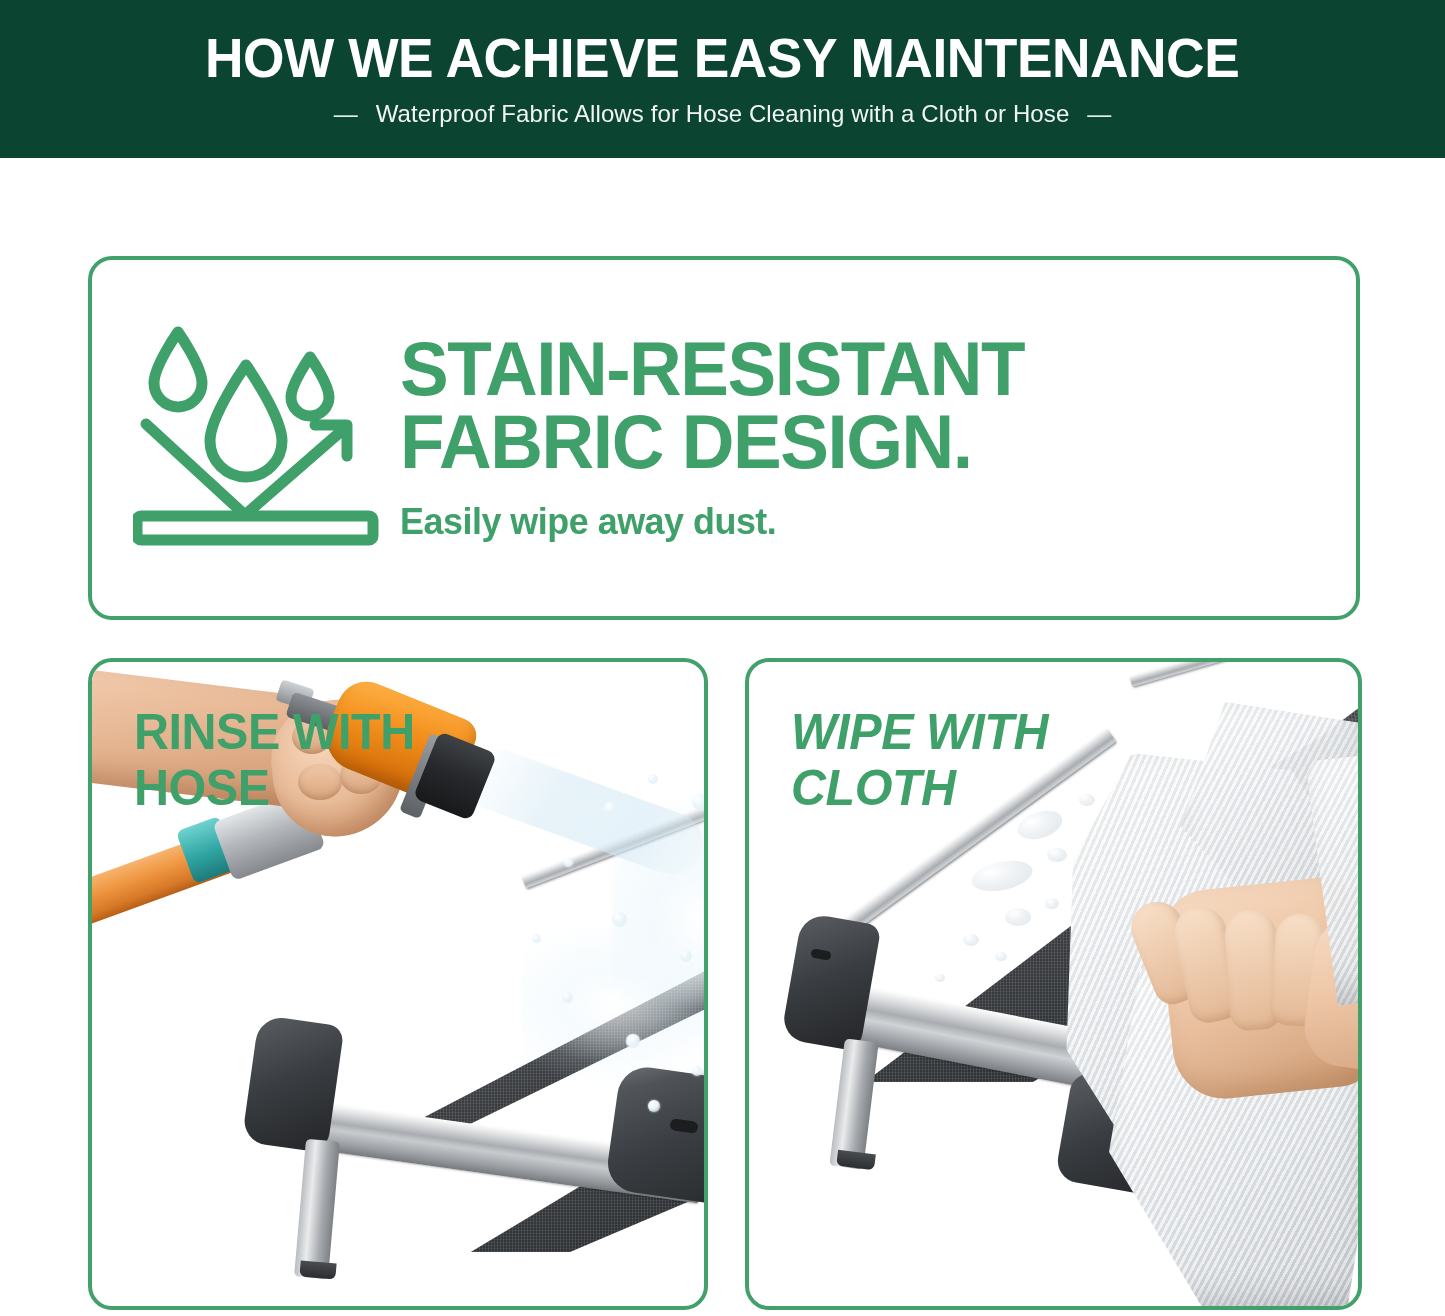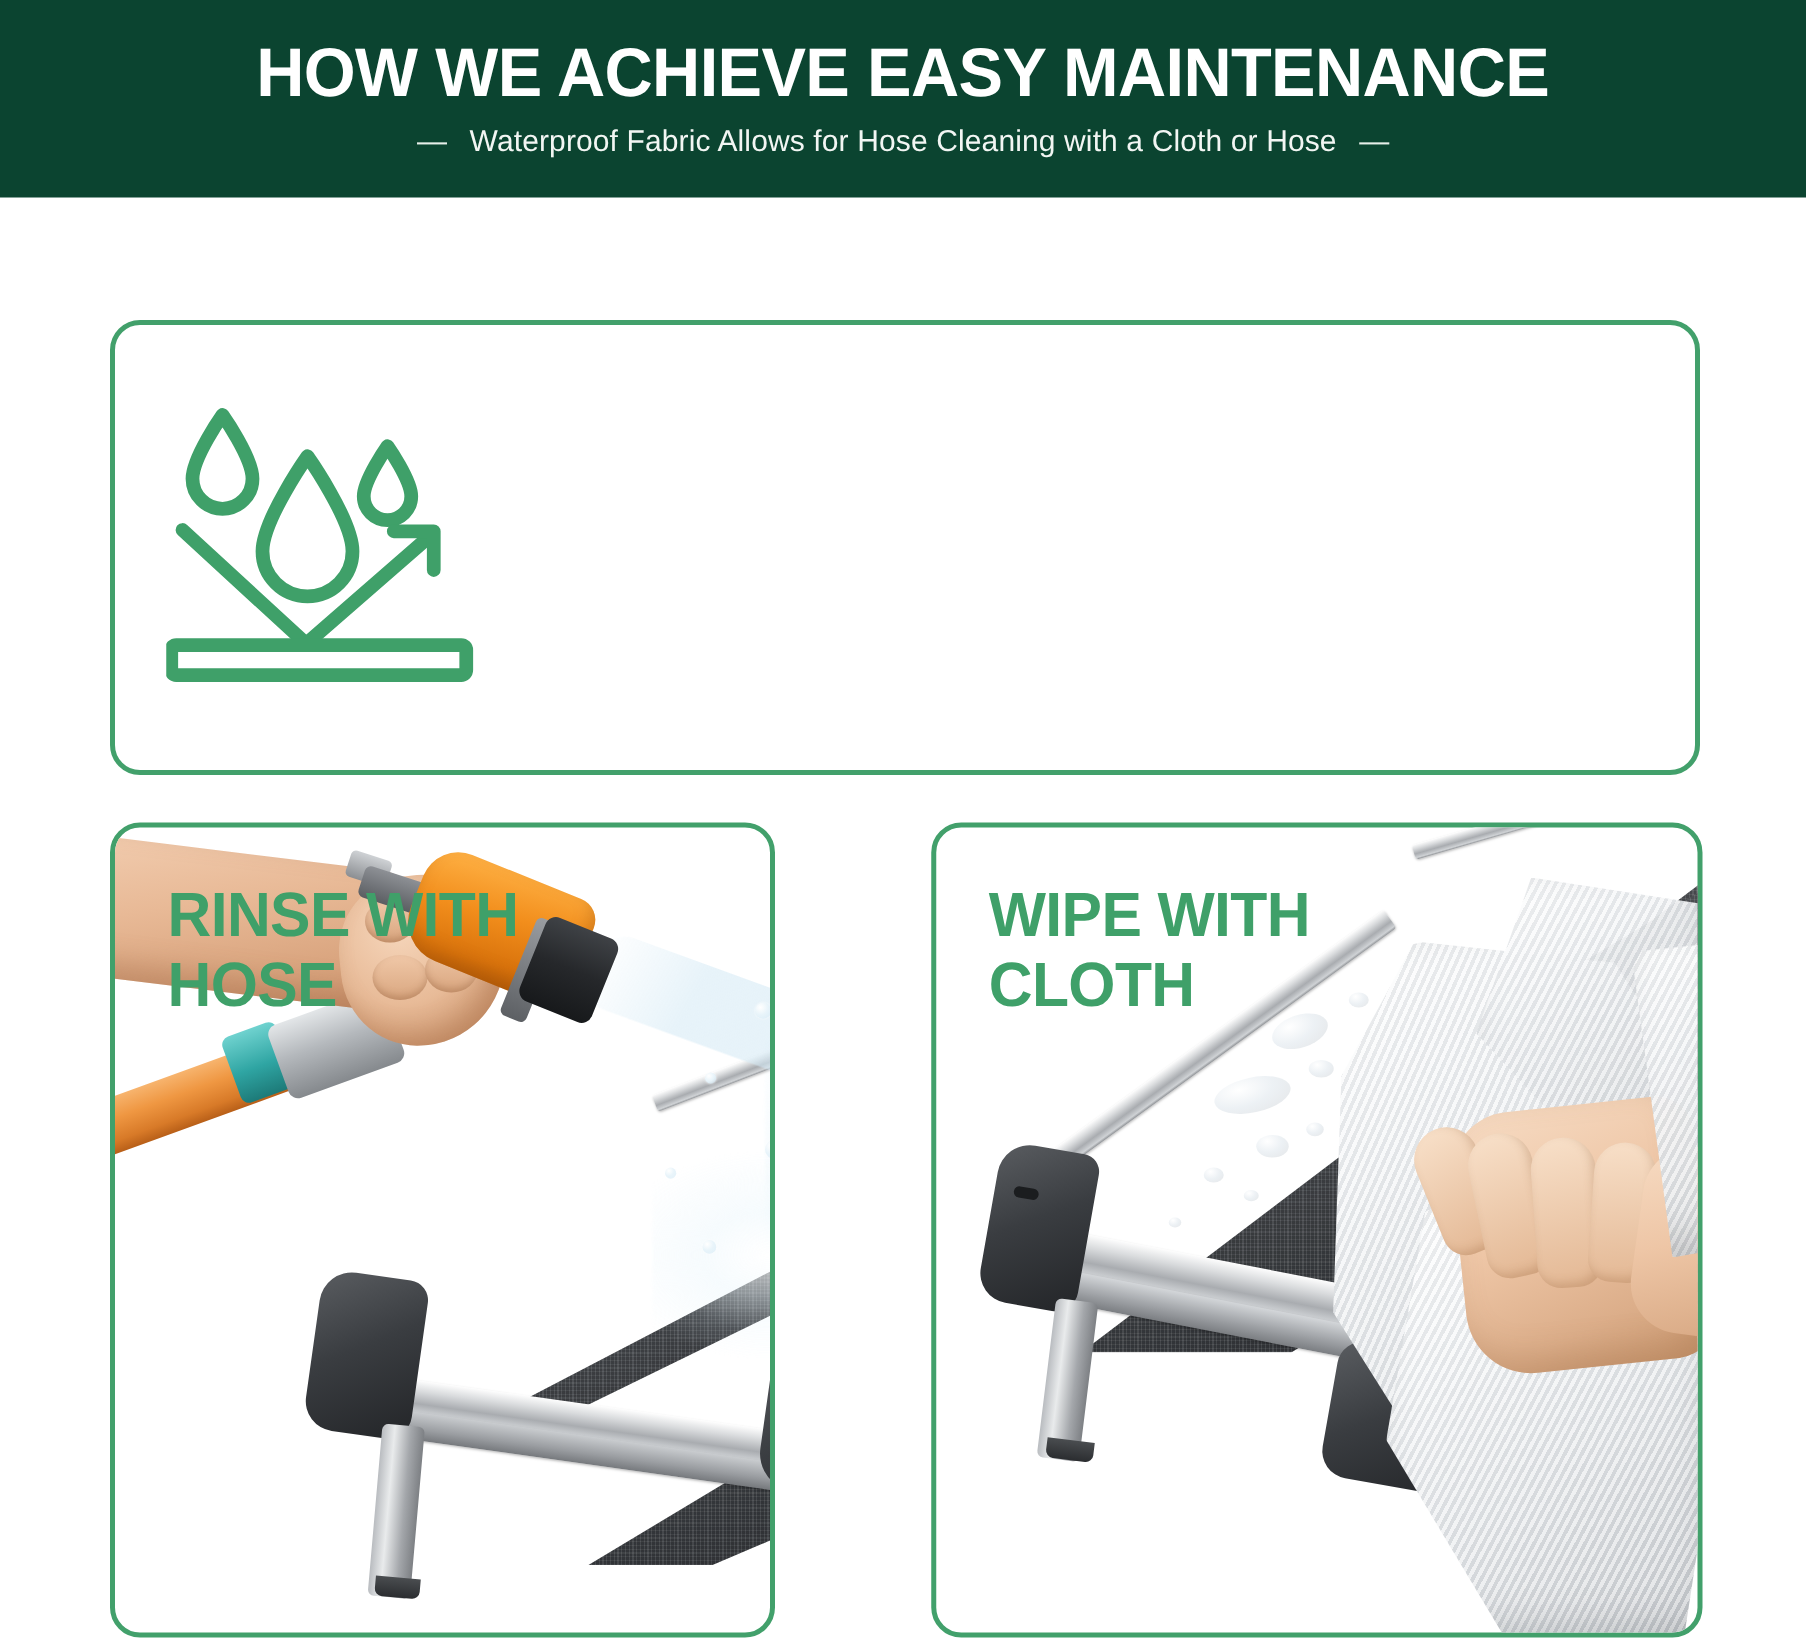--- a/index.html
+++ b/index.html
@@ -44,22 +44,22 @@
 
   
   .card {
     position:absolute;
     background:#ffffff;
     border:4px solid #42a06b;
     border-radius:24px;
     overflow:hidden;
   }
   .card-top    { left:88px;  top:256px; width:1272px; height:364px; }
-  .card-rinse  { left:88px;  top:658px; width:532px;  height:652px; }
-  .card-wipe   { left:745px; top:658px; width:617px;  height:652px; }
+  .card-rinse  { left:88px;  top:658px; width:620px;  height:652px; }
+  .card-wipe   { left:745px; top:658px; width:617px;  height:652px;font-style:italic; }
 
   
   .top-inner {
     position:absolute; inset:0;
     display:flex; align-items:center;
   }
   .icon-wrap {
     width:300px; min-width:300px;
     display:flex; align-items:center; justify-content:center;
     padding-left:30px;
@@ -279,20 +279,25 @@
 
           <path d="M13 100 L112 191"></path>
 
           <path d="M112 191 L213 103"></path>
 
           <path d="M182 101 L214 101 L214 132"></path>
 
           <rect x="4" y="192" width="236" height="24" rx="4"></rect>
         </svg>
       </div>
+      <div class="text-wrap">
+        <div class="headline">STAIN-RESISTANT</div>
+        <div class="headline">FABRIC DESIGN.</div>
+        <div class="subline">Easily wipe away dust.</div>
+      </div>
     </div>
   </div>
 
   <div class="card card-rinse">
     <div class="card-head">
       <div>RINSE WITH</div>
       <div>HOSE</div>
     </div>
 
     <div class="photo">

